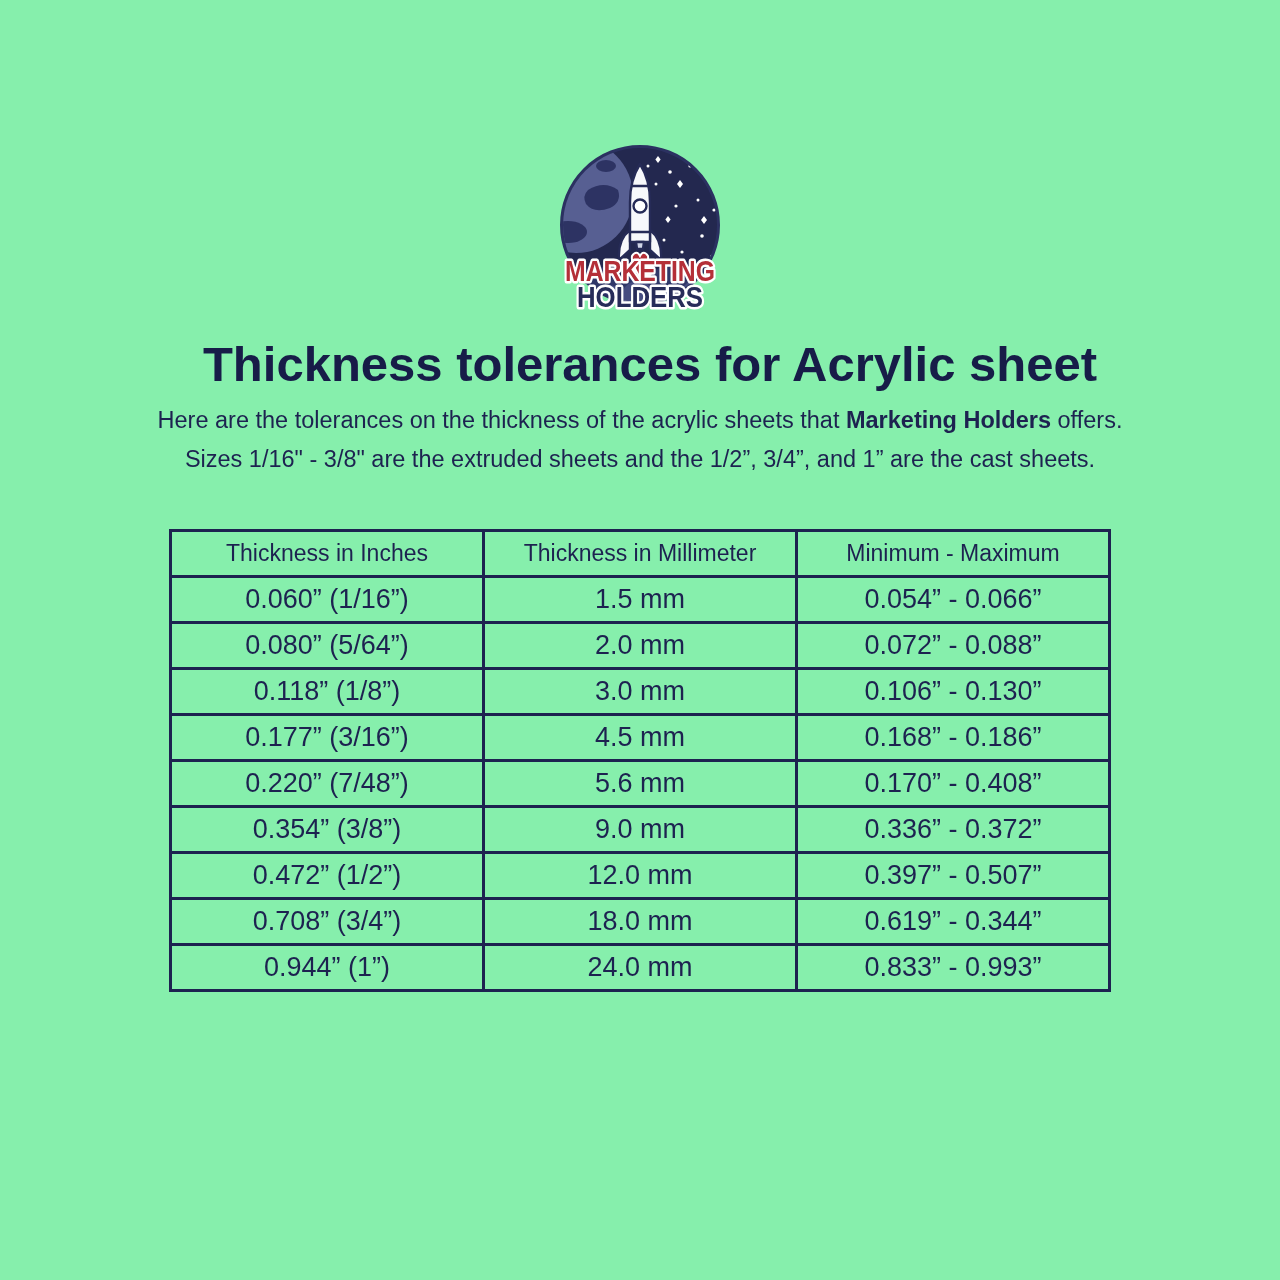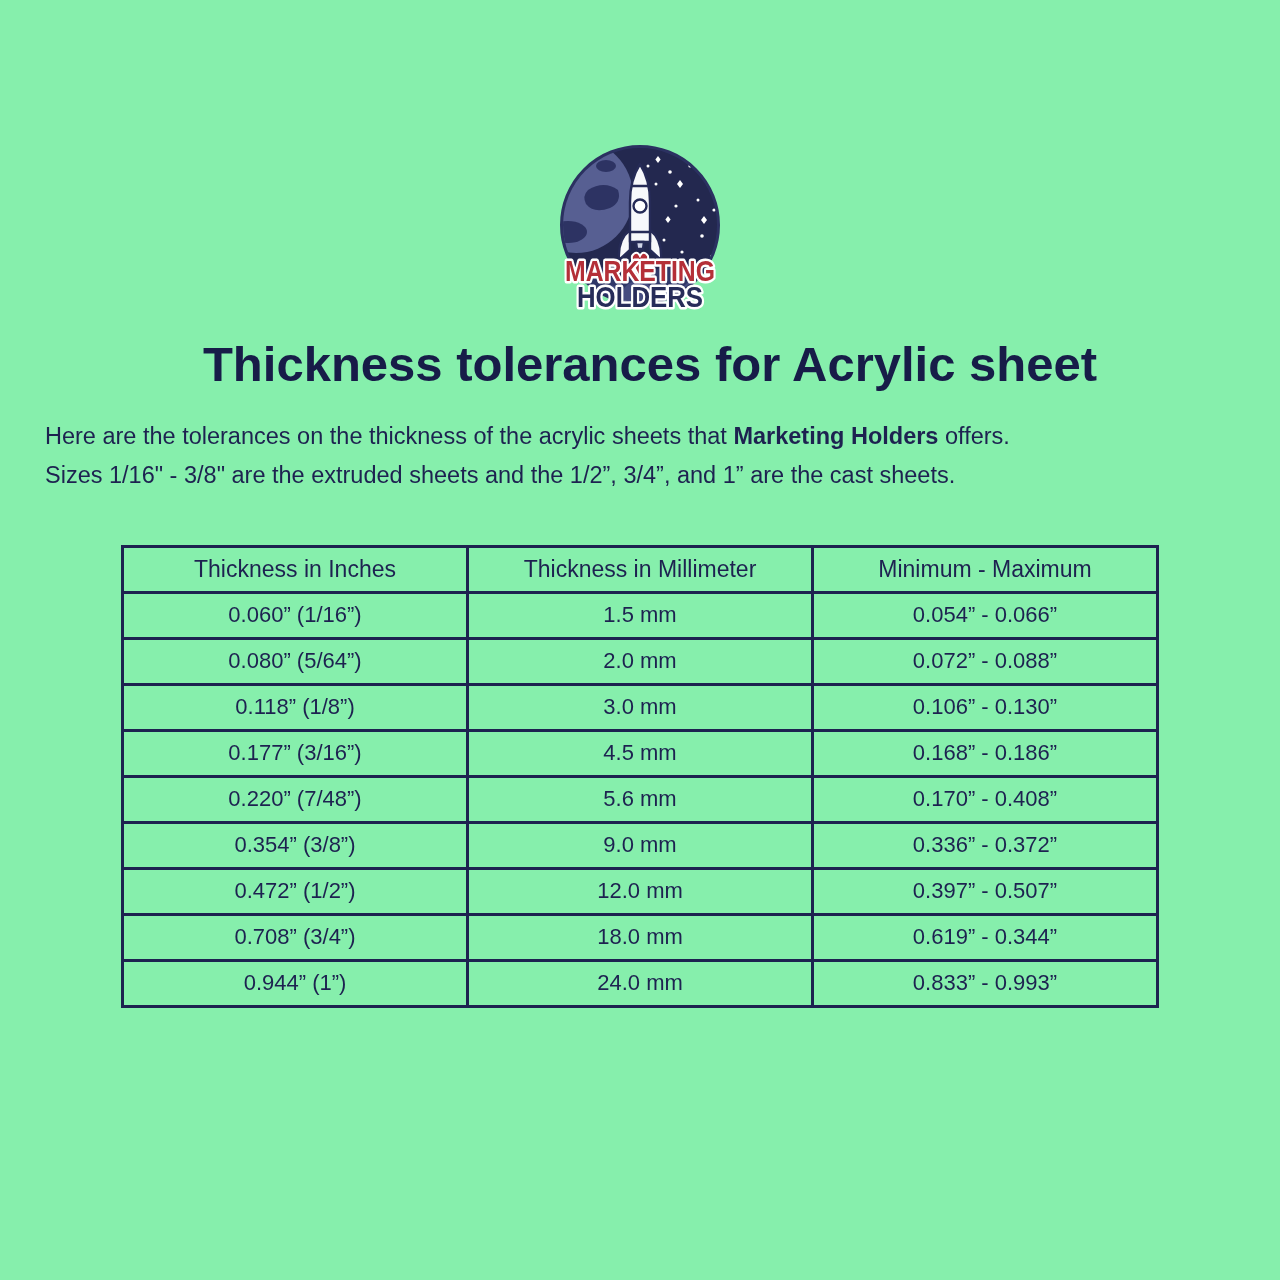--- a/index.html
+++ b/index.html
@@ -21,29 +21,30 @@
     margin: 20px 0 0 0;
     text-align: center;
     font-size: 49px;
     line-height: 1.16;
     font-weight: bold;
     color: #171c48;
     letter-spacing: 0px;
     padding-left: 20px;
   }
   .intro {
-    margin: 24px auto 0 auto;
+    margin: 8px auto 0 auto;
     width: 1190px;
+    text-align: center;
     font-size: 23.5px;
     line-height: 39px;
     color: #1d2250;
   }
   .intro b { font-weight: bold; }
   .table-wrap {
-    width: 1038px;
+    width: 942px;
     margin: 50px auto 0 auto;
   }
   table.tol {
     width: 100%;
     border-collapse: collapse;
     table-layout: fixed;
   }
   table.tol th, table.tol td {
     border: 3px solid #1d2250;
     text-align: center;
@@ -51,21 +52,21 @@
     padding: 0;
     color: #1d2250;
   }
   table.tol th {
     height: 43px;
     font-weight: normal;
     font-size: 23px;
   }
   table.tol td {
     height: 43px;
-    font-size: 22px;
+    font-size: 27px;
   }
 </style>
 </head>
 <body>
 
 <div class="page">
 
   <div class="logo-wrap">
     <svg width="176" height="172" viewBox="0 0 176 172">
       <defs>

